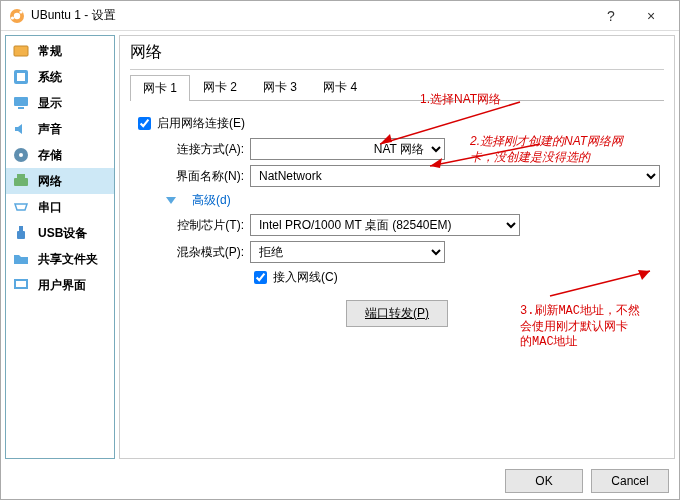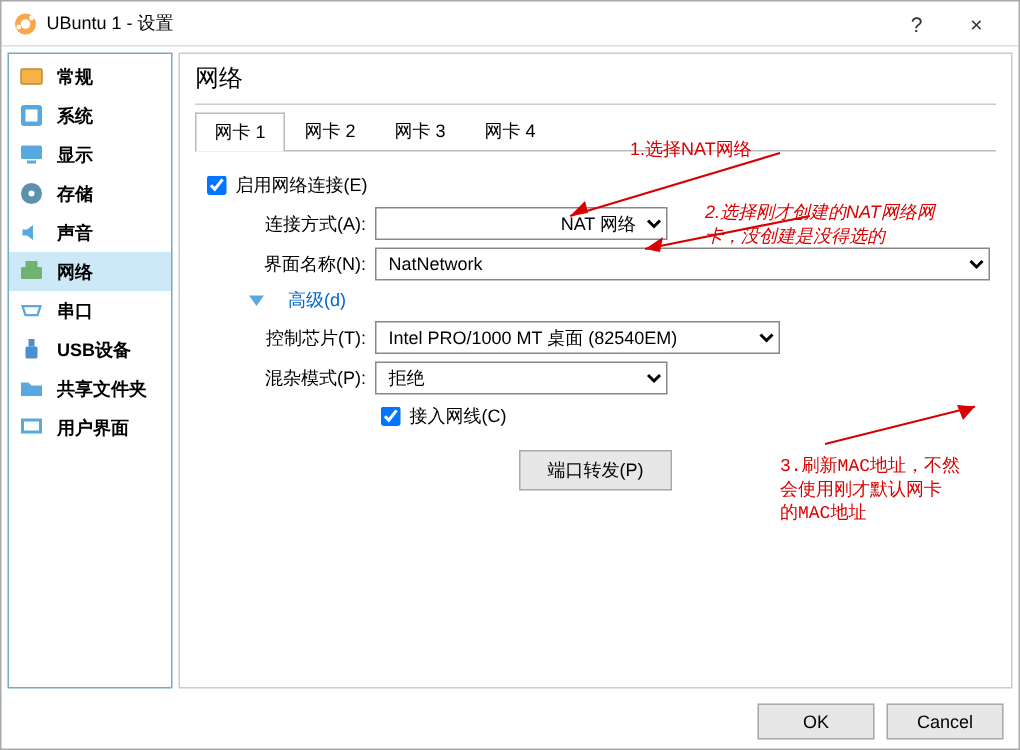--- a/index.html
+++ b/index.html
@@ -24,21 +24,21 @@
   .chk { width: 13px; height: 13px; margin-right: 6px; }
   select, input[type=text] { height: 22px; border: 1px solid #888; background: #fff; padding: 0 4px; }
   .sel-conn { width: 195px; text-align: right; }
   .sel-iface { width: 410px; }
   .sel-ctrl { width: 270px; }
   .sel-prom { width: 195px; }
   .inp-mac { width: 395px; }
   .refbtn { width: 18px; height: 18px; margin-left: 4px; border-radius: 50%; background: #3aa3e3; display: inline-flex; align-items: center; justify-content: center; color: #fff; font-size: 10px; cursor: pointer; }
   .adv { color: #0066cc; margin-left: 32px; display: flex; align-items: center; gap: 16px; cursor: default; }
   .tri { display: inline-block; width: 0; height: 0; border-left: 5px solid transparent; border-right: 5px solid transparent; border-top: 7px solid #5aa8e0; }
-  .portfwd { display: block; margin: 8px auto 0; padding: 4px 18px; background: #e7e7e7; border: 1px solid #aaa; }
+  .portfwd { display: block; margin: 8px auto 0; padding: 4px 18px; background: #e7e7e7; border: 1px solid #aaa; text-decoration: underline; }
   .footer { position: absolute; bottom: 6px; right: 10px; display: flex; gap: 8px; }
   .footer button { width: 78px; height: 24px; background: #e7e7e7; border: 1px solid #aaa; }
   .annot { position: absolute; color: #d80000; font-size: 12px; line-height: 1.3; pointer-events: none; white-space: pre-line; }
   .arrow { position: absolute; pointer-events: none; }
 </style>
 </head>
 <body>
 
 <div class="titlebar">
   <span class="icon">
@@ -78,33 +78,33 @@
           <svg width="18" height="18">
             <rect x="2" y="3" width="14" height="9" rx="1" fill="#5aa8e0"></rect>
             <rect x="6" y="13" width="6" height="2" fill="#5aa8e0"></rect>
           </svg>
         </span>
         <span>显示</span>
       </div>
     <div class="item">
         <span class="ic">
           <svg width="18" height="18">
+            <path d="M3 7v4h3l4 3V4L6 7z" fill="#5aa8e0"></path>
+          </svg>
+        </span>
+        <span>声音</span>
+      </div>
+    <div class="item">
+        <span class="ic">
+          <svg width="18" height="18">
             <circle cx="9" cy="9" r="7" fill="#5f8fb0"></circle>
             <circle cx="9" cy="9" r="2" fill="#fff"></circle>
           </svg>
         </span>
         <span>存储</span>
-      </div>
-    <div class="item">
-        <span class="ic">
-          <svg width="18" height="18">
-            <path d="M3 7v4h3l4 3V4L6 7z" fill="#5aa8e0"></path>
-          </svg>
-        </span>
-        <span>声音</span>
       </div>
     <div class="item selected">
         <span class="ic">
           <svg width="18" height="18">
             <rect x="2" y="6" width="14" height="8" rx="1" fill="#6fb36f"></rect>
             <rect x="5" y="2" width="8" height="4" fill="#6fb36f"></rect>
           </svg>
         </span>
         <span>网络</span>
       </div>

